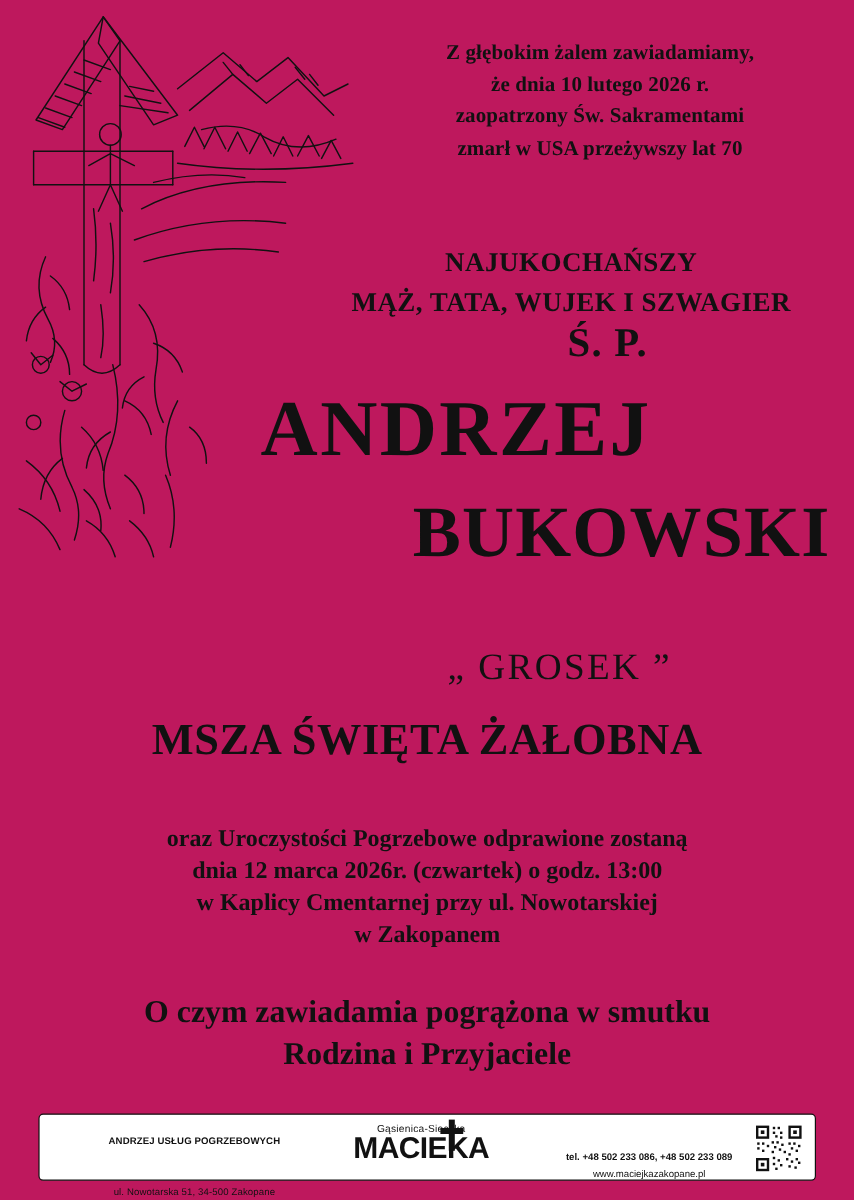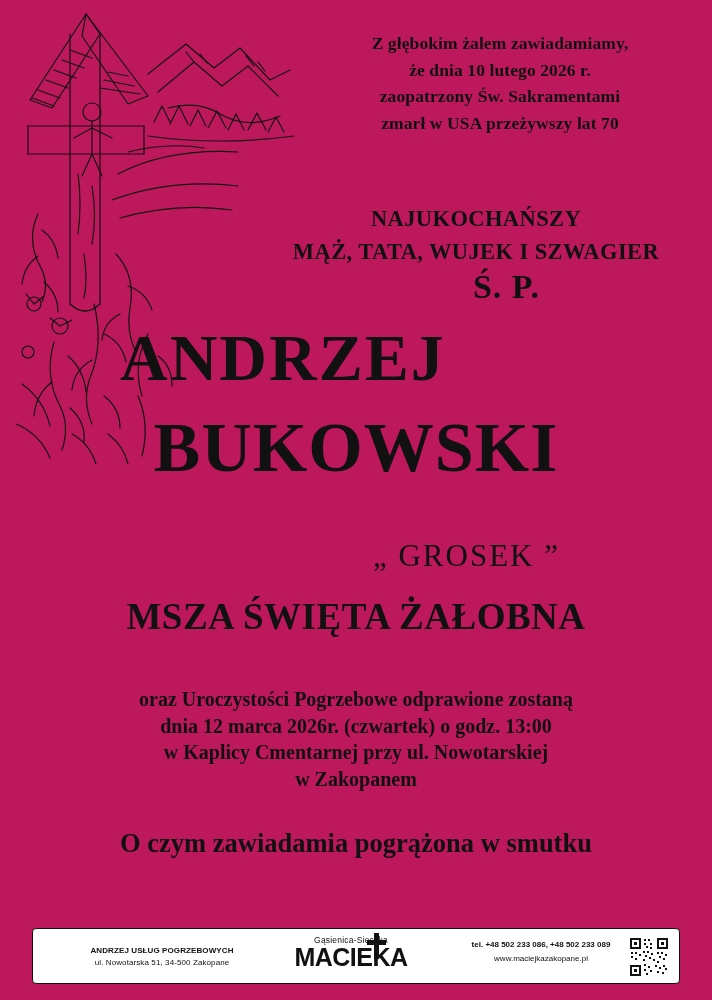--- a/index.html
+++ b/index.html
@@ -68,34 +68,34 @@
     font-size: 34px;
     font-weight: bold;
     letter-spacing: 1px;
   }
 
   .firstname {
     position: absolute;
     left: 120px;
     top: 325px;
     width: 520px;
-    text-align: left;
+    text-align: center;
     font-size: 66px;
     font-weight: bold;
     letter-spacing: 2px;
     line-height: 1;
   }
 
   .lastname {
     position: absolute;
     left: 20px;
     top: 413px;
     width: 672px;
-    text-align: center;
-    font-size: 70px;
+    text-align: right;
+    font-size: 60px;
     font-weight: bold;
     letter-spacing: 1px;
     line-height: 1;
   }
 
   .nickname {
     position: absolute;
     left: 180px;
     top: 538px;
     width: 380px;
@@ -163,21 +163,21 @@
     left: 34px;
     top: 16px;
     width: 190px;
     text-align: center;
     font-family: "Liberation Sans", sans-serif;
     font-size: 8px;
     line-height: 1.55;
     letter-spacing: .1px;
   }
   .footer-left .line1 { font-weight: bold; }
-  .footer-left .line2 { font-weight: normal; }
+  .footer-left .line2 { font-weight: normal; margin-top: 31px; }
 
   .footer-logo {
     position: absolute;
     left: 228px;
     top: 5px;
     width: 180px;
     height: 46px;
     text-align: center;
   }
   .footer-logo .brandtop {
@@ -211,21 +211,21 @@
   .footer-logo .cross::before {
     left: 8px; top: 0; width: 5px; height: 26px;
   }
   .footer-logo .cross::after {
     left: 1px; top: 7px; width: 19px; height: 5px;
   }
 
   .footer-right {
     position: absolute;
     left: 418px;
-    top: 9px;
+    top: 29px;
     width: 180px;
     font-family: "Liberation Sans", sans-serif;
     font-size: 8px;
     line-height: 1.7;
     text-align: center;
   }
   .footer-right .phones { font-weight: bold; }
 
   .qr {
     position: absolute;
@@ -313,20 +313,21 @@
   <div class="mass-title">MSZA ŚWIĘTA ŻAŁOBNA</div>
   <div class="mass-details">
     <div>oraz Uroczystości Pogrzebowe odprawione zostaną</div>
     <div>dnia 12 marca 2026r. (czwartek) o godz. 13:00</div>
     <div>w Kaplicy Cmentarnej przy ul. Nowotarskiej</div>
     <div>w Zakopanem</div>
   </div>
 
   <div class="family">
     <div>O czym zawiadamia pogrążona w smutku</div>
+    <div>Rodzina i Przyjaciele</div>
   </div>
 
   <div class="footer">
     <div class="footer-inner">
       <div class="footer-left">
         <div class="line1">ANDRZEJ USŁUG POGRZEBOWYCH</div>
         <div class="line2">ul. Nowotarska 51, 34-500 Zakopane</div>
       </div>
 
       <div class="footer-logo">

